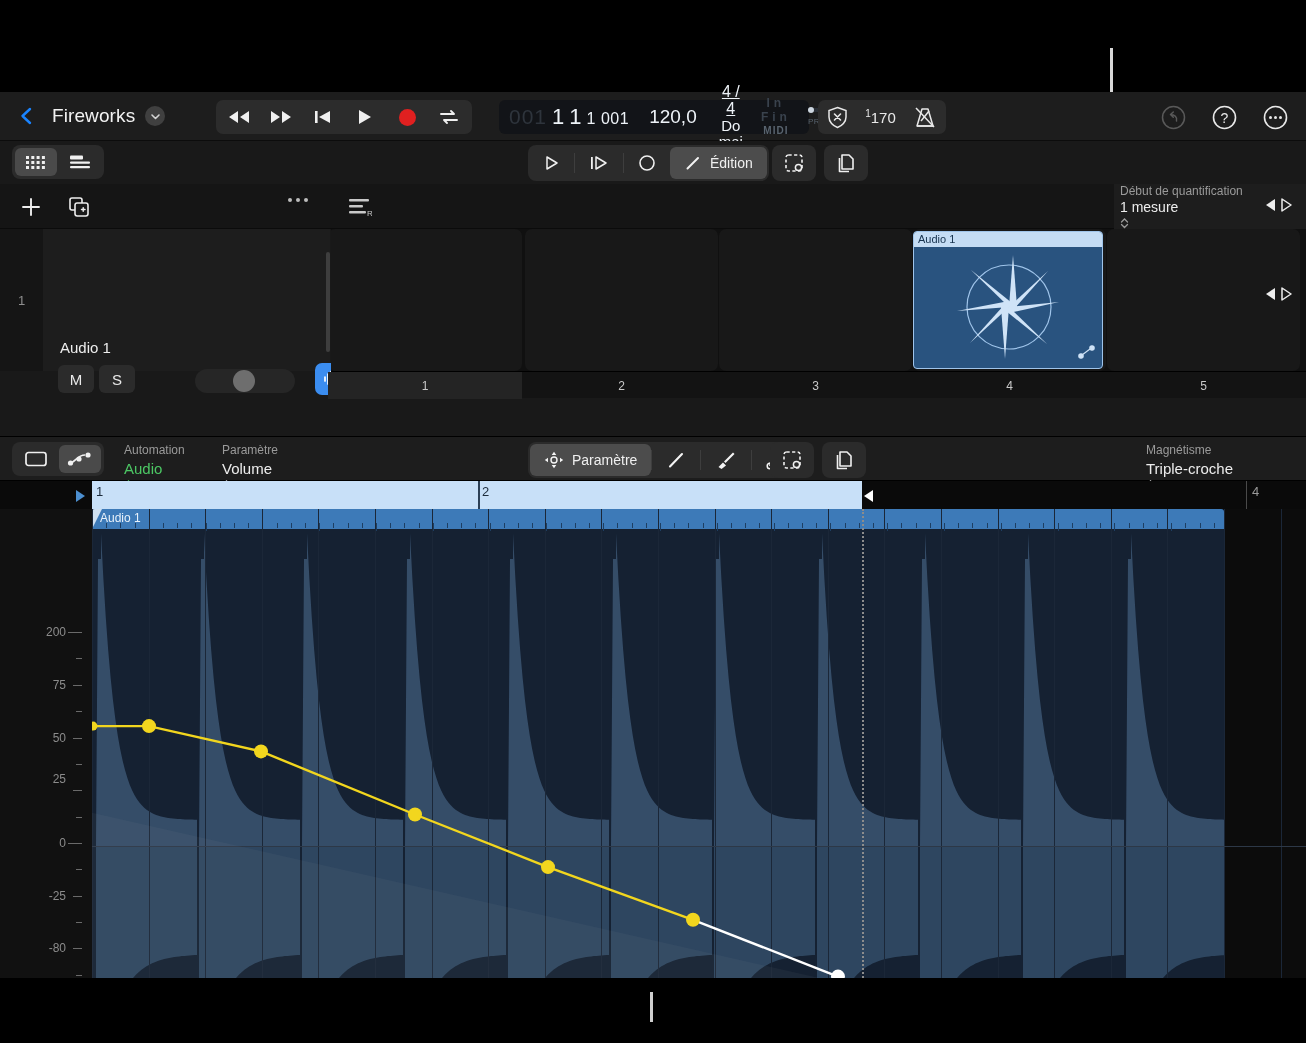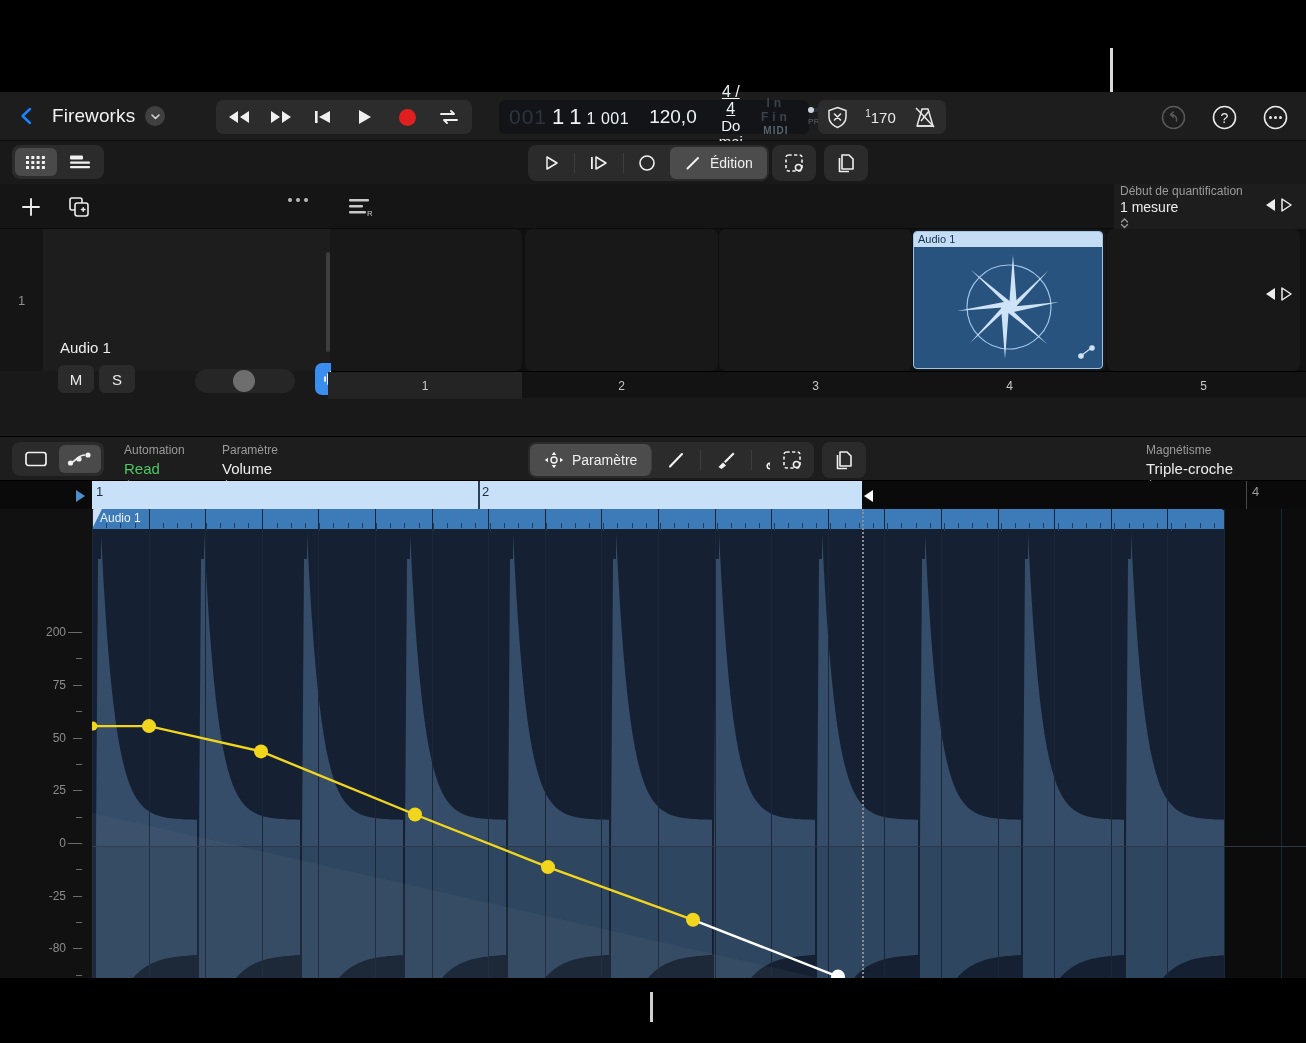--- a/index.html
+++ b/index.html
@@ -516,21 +516,21 @@
             <circle cx="3.5" cy="13" r="2.6" fill="#f0f0f0"></circle>
               <circle cx="12" cy="9" r="2.6" fill="#f0f0f0"></circle>
               <circle cx="21" cy="5" r="2.6" fill="#f0f0f0"></circle>
           </svg>
         </span>
       </div>
 
       <div class="ed-meta" style="left:124px;">
         <div class="m1">Automation</div>
         <div class="m2 green">
-          <span>Read</span>
+          <span>Audio</span>
           <svg width="9" height="12" viewBox="0 0 9 12" style="vertical-align:middle">
               <path d="M1.5 5 L4.5 2 L7.5 5 M1.5 7.5 L4.5 10.5 L7.5 7.5" fill="none" stroke="#4cc764" stroke-width="1.3" stroke-linecap="round"></path>
             </svg>
         </div>
       </div>
 
       <div class="ed-meta" style="left:222px;">
         <div class="m1">Paramètre</div>
         <div class="m2">
           <span>Volume</span>
@@ -622,21 +622,21 @@
       <div class="val-axis">
         <span class="val-lab" style="top:123px;">200</span>
         <span class="val-tick" style="top:123px;width:14px;"></span>
         <span class="val-tick" style="top:149px;width:6px;"></span>
         <span class="val-lab" style="top:176px;">75</span>
         <span class="val-tick" style="top:176px;width:9px;"></span>
         <span class="val-tick" style="top:202px;width:6px;"></span>
         <span class="val-lab" style="top:229px;">50</span>
         <span class="val-tick" style="top:229px;width:9px;"></span>
         <span class="val-tick" style="top:255px;width:6px;"></span>
-        <span class="val-lab" style="top:281px;">25</span>
+        <span class="val-lab" style="top:270px;">25</span>
         <span class="val-tick" style="top:281px;width:9px;"></span>
         <span class="val-tick" style="top:308px;width:6px;"></span>
         <span class="val-lab" style="top:334px;">0</span>
         <span class="val-tick" style="top:334px;width:14px;"></span>
         <span class="val-tick" style="top:360px;width:6px;"></span>
         <span class="val-lab" style="top:387px;">-25</span>
         <span class="val-tick" style="top:387px;width:9px;"></span>
         <span class="val-tick" style="top:413px;width:6px;"></span>
         <span class="val-lab" style="top:439px;">-80</span>
         <span class="val-tick" style="top:439px;width:9px;"></span>

